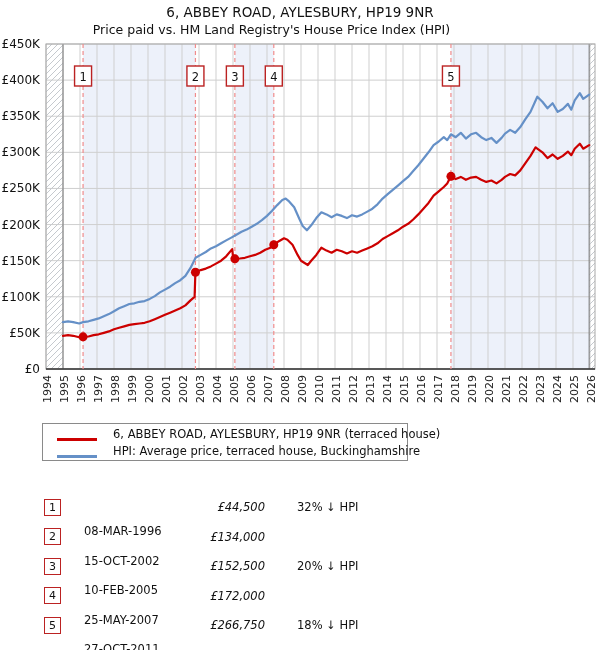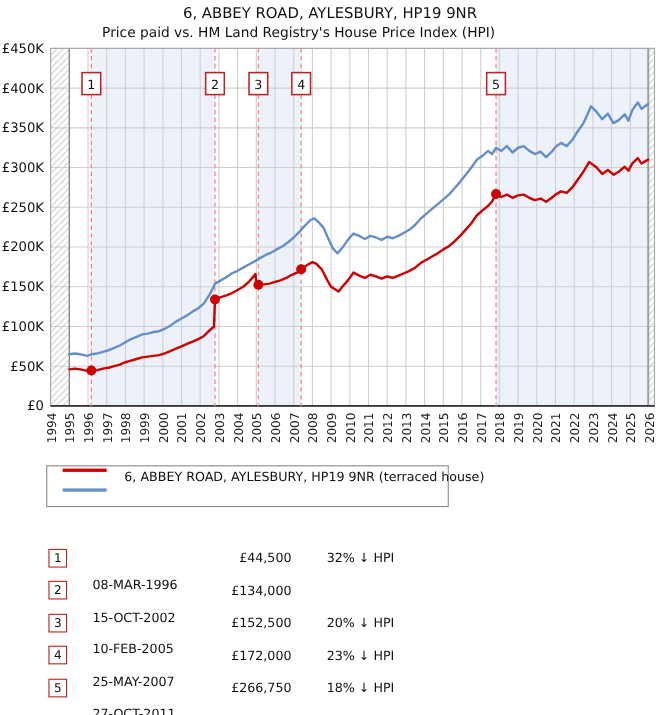--- a/index.html
+++ b/index.html
@@ -11,31 +11,31 @@
     font-size:13.5px;color:#111;}
   .subtitle{position:absolute;top:22px;left:0;width:543px;text-align:center;
     font-size:12.5px;color:#111;}
   .chart-wrap{position:absolute;top:0;left:0;width:600px;height:412px;}
   svg text{font-family:"DejaVu Sans","Liberation Sans",sans-serif;}
   .legend{
     position:absolute;left:42px;top:423px;width:366px;height:38px;
     border:1px solid #8a8a8a;background:#fff;display:flex;flex-direction:column;
     justify-content:center;gap:3px;padding:2px 0;box-sizing:border-box;
   }
-  .legend-row{display:flex;align-items:flex-start;height:16px;}
+  .legend-row{display:flex;align-items:flex-end;height:16px;}
   .legend-swatch{width:40px;height:0;border-top:3px solid #000;margin-left:14px;flex:0 0 auto;}
   .legend-label{font-size:11.5px;margin-left:16px;white-space:nowrap;color:#111;}
   .sales-table{position:absolute;left:42px;top:476px;width:380px;}
   .sale-row{display:grid;grid-template-columns:42px 93px 88px 157px;align-items:center;height:29.5px;}
   .sale-badge{
     width:15px;height:15px;border:1.4px solid #bb2222;background:#fff;color:#111;
     font-size:11px;display:flex;align-items:center;justify-content:center;margin-left:2px;
   }
   .sale-date{font-size:11.5px;margin-top:48px;}
-  .sale-price{font-size:11.5px;text-align:right;}
+  .sale-price{font-size:11.5px;text-align:right;font-style:italic;}
   .sale-hpi{font-size:11.5px;padding-left:32px;}
   .footer{position:absolute;left:42px;top:619px;width:540px;
     font-size:10px;line-height:11.5px;color:#555;}
 </style>
 </head>
 <body>
 
 <div class="page">
   <div class="title">6, ABBEY ROAD, AYLESBURY, HP19 9NR</div>
   <div class="subtitle">Price paid vs. HM Land Registry's House Price Index (HPI)</div>
@@ -182,20 +182,21 @@
       </svg>
   </div>
 
   <div class="legend" id="legend">
       <div class="legend-row">
         <div class="legend-swatch" style="border-top-color: rgb(204, 0, 0);"></div>
         <span class="legend-label">6, ABBEY ROAD, AYLESBURY, HP19 9NR (terraced house)</span>
       </div>
       <div class="legend-row">
         <div class="legend-swatch" style="border-top-color: rgb(101, 144, 199);"></div>
+        <span class="legend-label">HPI: Average price, terraced house, Buckinghamshire</span>
       </div>
     </div>
 
   <div class="sales-table" id="sales-table">
       <div class="sale-row">
         <div class="sale-badge">1</div>
         <div class="sale-date">08-MAR-1996</div>
         <div class="sale-price">£44,500</div>
         <div class="sale-hpi">32% ↓ HPI</div>
       </div>
@@ -207,21 +208,20 @@
       <div class="sale-row">
         <div class="sale-badge">3</div>
         <div class="sale-date">10-FEB-2005</div>
         <div class="sale-price">£152,500</div>
         <div class="sale-hpi">20% ↓ HPI</div>
       </div>
       <div class="sale-row">
         <div class="sale-badge">4</div>
         <div class="sale-date">25-MAY-2007</div>
         <div class="sale-price">£172,000</div>
-        <div class="sale-hpi">23% ↓ HPI</div>
       </div>
       <div class="sale-row">
         <div class="sale-badge">5</div>
         <div class="sale-date">27-OCT-2011</div>
         <div class="sale-price">£266,750</div>
         <div class="sale-hpi">18% ↓ HPI</div>
       </div>
     </div>
 
   <div class="footer">

